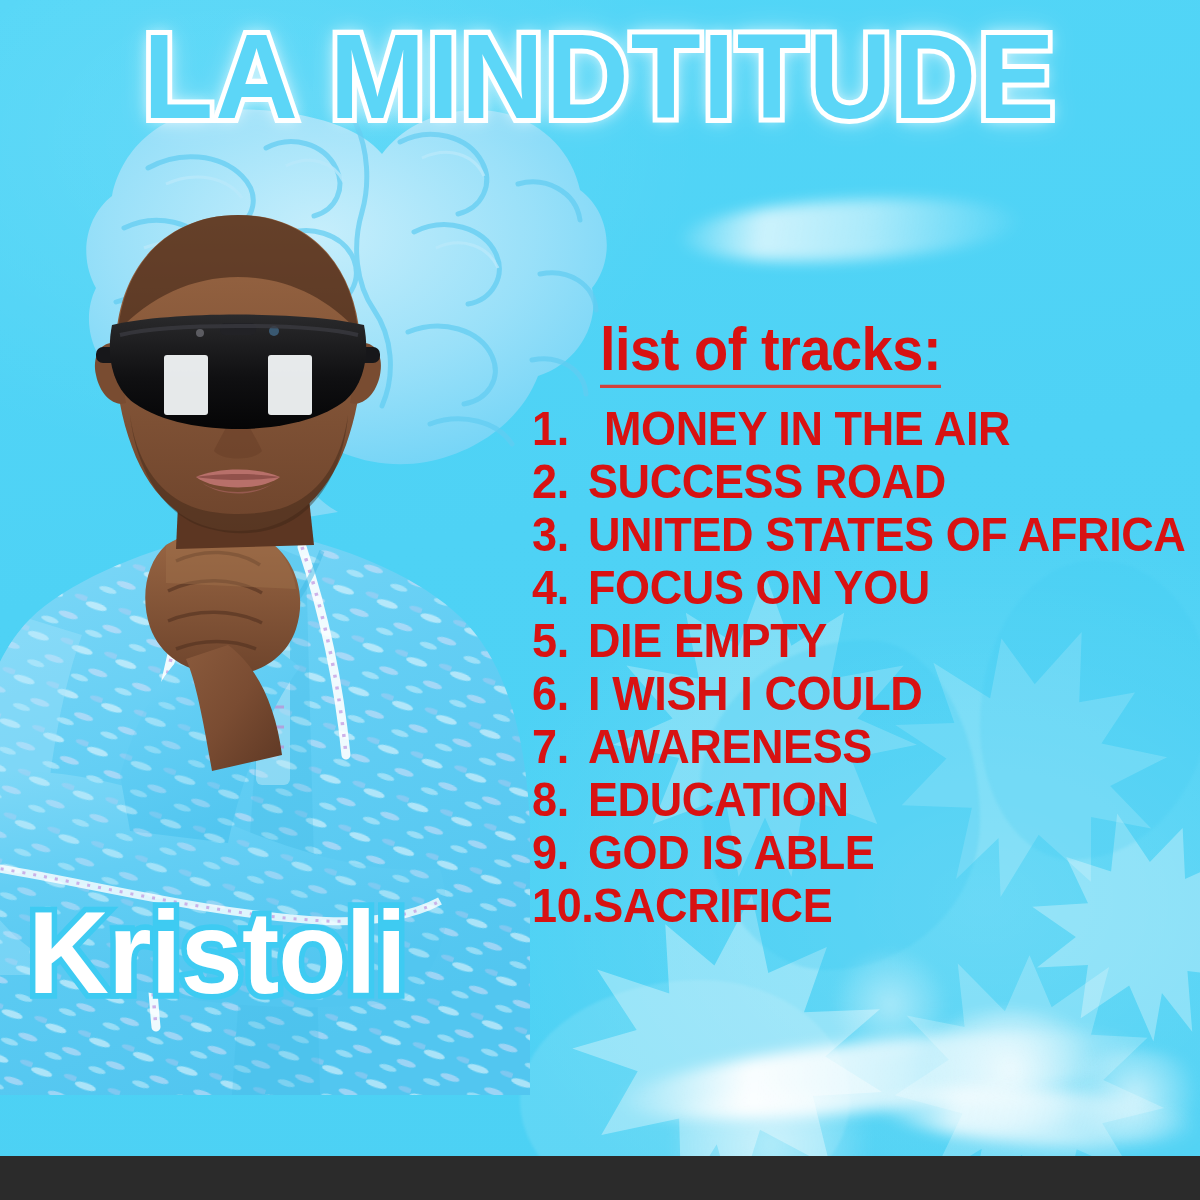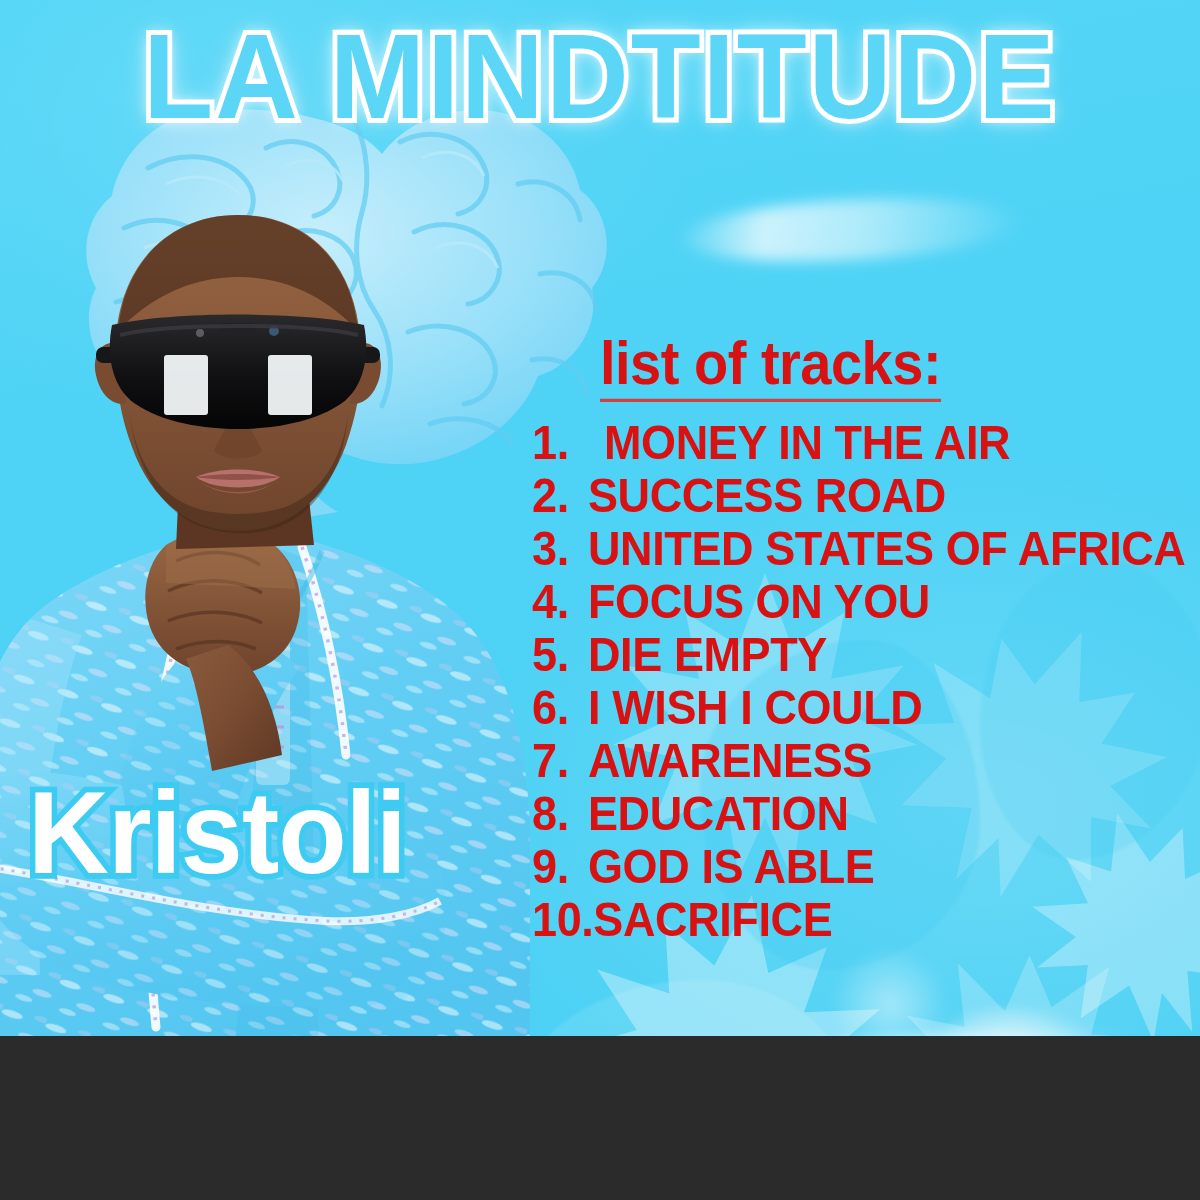--- a/index.html
+++ b/index.html
@@ -3,21 +3,21 @@
 <meta charset="utf-8">
 <style>
   html, body {
     margin: 0;
     padding: 0;
     background: #2b2b2b;
   }
   #cover {
     position: relative;
     width: 1200px;
-    height: 1036px;
+    height: 1156px;
     overflow: hidden;
     background: #4FD3F5;
     font-family: "Liberation Sans", sans-serif;
     user-select: none;
   }
 
   
   .bg-base {
     position: absolute;
     inset: 0;
@@ -125,21 +125,21 @@
     -webkit-text-stroke: 11px #3ECBF2;
     paint-order: stroke fill;
     transform: scaleY(1.05);
     transform-origin: 0 100%;
   }
 
   
   .tracks-panel {
     position: absolute;
     left: 532px;
-    top: 336px;
+    top: 322px;
     width: 668px;
   }
   .tracks-heading {
     display: inline-block;
     margin-left: 68px;
     font-weight: 700;
     font-size: 56px;
     line-height: 60px;
     color: #D81212;
     letter-spacing: -0.5px;

